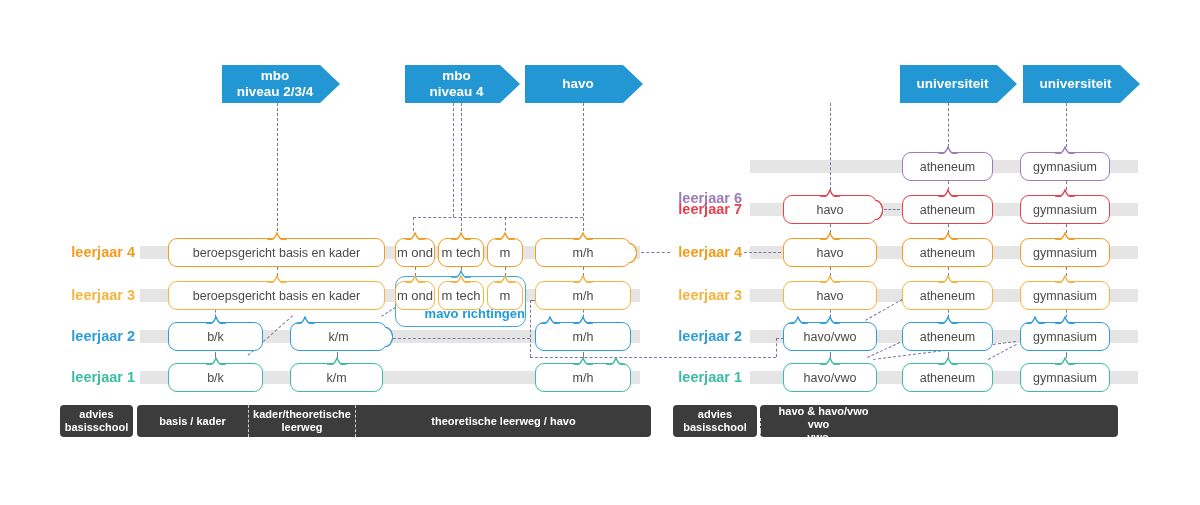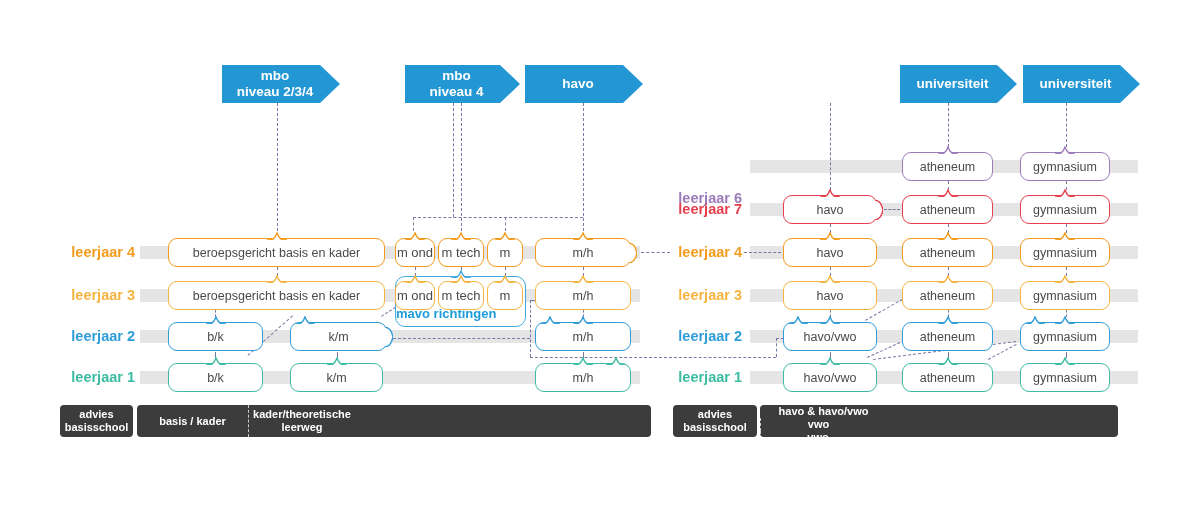--- a/index.html
+++ b/index.html
@@ -20,21 +20,21 @@
   .node .lbl{position:relative;z-index:2;}
   .brace{position:absolute;top:-7px;width:20px;height:8px;line-height:0;}
   .brace.c{left:50%;transform:translateX(-50%);}
   .brace.l{left:4px;} .brace.r{right:4px;}
   .pointer{position:absolute;right:-7px;top:50%;transform:translateY(-50%);
            width:8px;height:20px;line-height:0;}
   .vline{position:absolute;width:0;border-left:1px dashed #7878A5;}
   .hline{position:absolute;height:0;border-top:1px dashed #7878A5;}
   .dline{position:absolute;height:0;border-top:1px dashed #7878A5;transform-origin:0 0;}
   .group{position:absolute;border:1.5px solid #3FA9DC;border-radius:10px;background:#fff;}
-  .group .glbl{position:absolute;bottom:5px;left:0;width:100%;text-align:left;
+  .group .glbl{position:absolute;bottom:5px;left:0;width:100%;text-align:right;
                font-weight:bold;font-size:13px;color:#1E9CD9;}
   .footer{position:absolute;top:405px;height:32px;background:#3C3C3C;border-radius:4px;
           color:#fff;font-weight:bold;font-size:11px;line-height:1.18;
           display:flex;align-items:stretch;box-sizing:border-box;}
   .fseg{display:flex;align-items:center;justify-content:center;text-align:center;
         white-space:pre-line;box-sizing:border-box;}
   .fseg + .fseg{border-left:1px dashed rgba(255,255,255,0.75);}
   .advies{justify-content:center;align-items:center;display:flex;text-align:center;
           white-space:pre-line;}
 </style>
@@ -342,20 +342,21 @@
 niveau 4</div>
     <div class="arrow" style="left: 525px; top: 65px; width: 118px; background: rgb(35, 151, 212);">havo</div>
     <div class="arrow" style="left: 900px; top: 65px; width: 117px; background: rgb(35, 151, 212);">universiteit</div>
     <div class="arrow" style="left: 1023px; top: 65px; width: 117px; background: rgb(35, 151, 212);">universiteit</div>
     <div class="footer advies" style="left: 60px; width: 73px;">advies
 basisschool</div>
     <div class="footer" style="left: 137px; width: 514px;">
       <div class="fseg" style="width: 111px;">basis / kader</div>
       <div class="fseg" style="width: 107px;">kader/theoretische
 leerweg</div>
+      <div class="fseg" style="width: 296px;">theoretische leerweg / havo</div>
     </div>
     <div class="footer advies" style="left: 673px; width: 84px;">advies
 basisschool</div>
     <div class="footer" style="left: 760px; width: 358px; flex-direction: column;">
       <div class="fseg" style="width: 127px;">havo &amp; havo/vwo</div>
       <div class="fseg" style="width: 116px;">vwo</div>
       <div class="fseg" style="width: 115px;">vwo</div>
     </div>
   </div>
 

